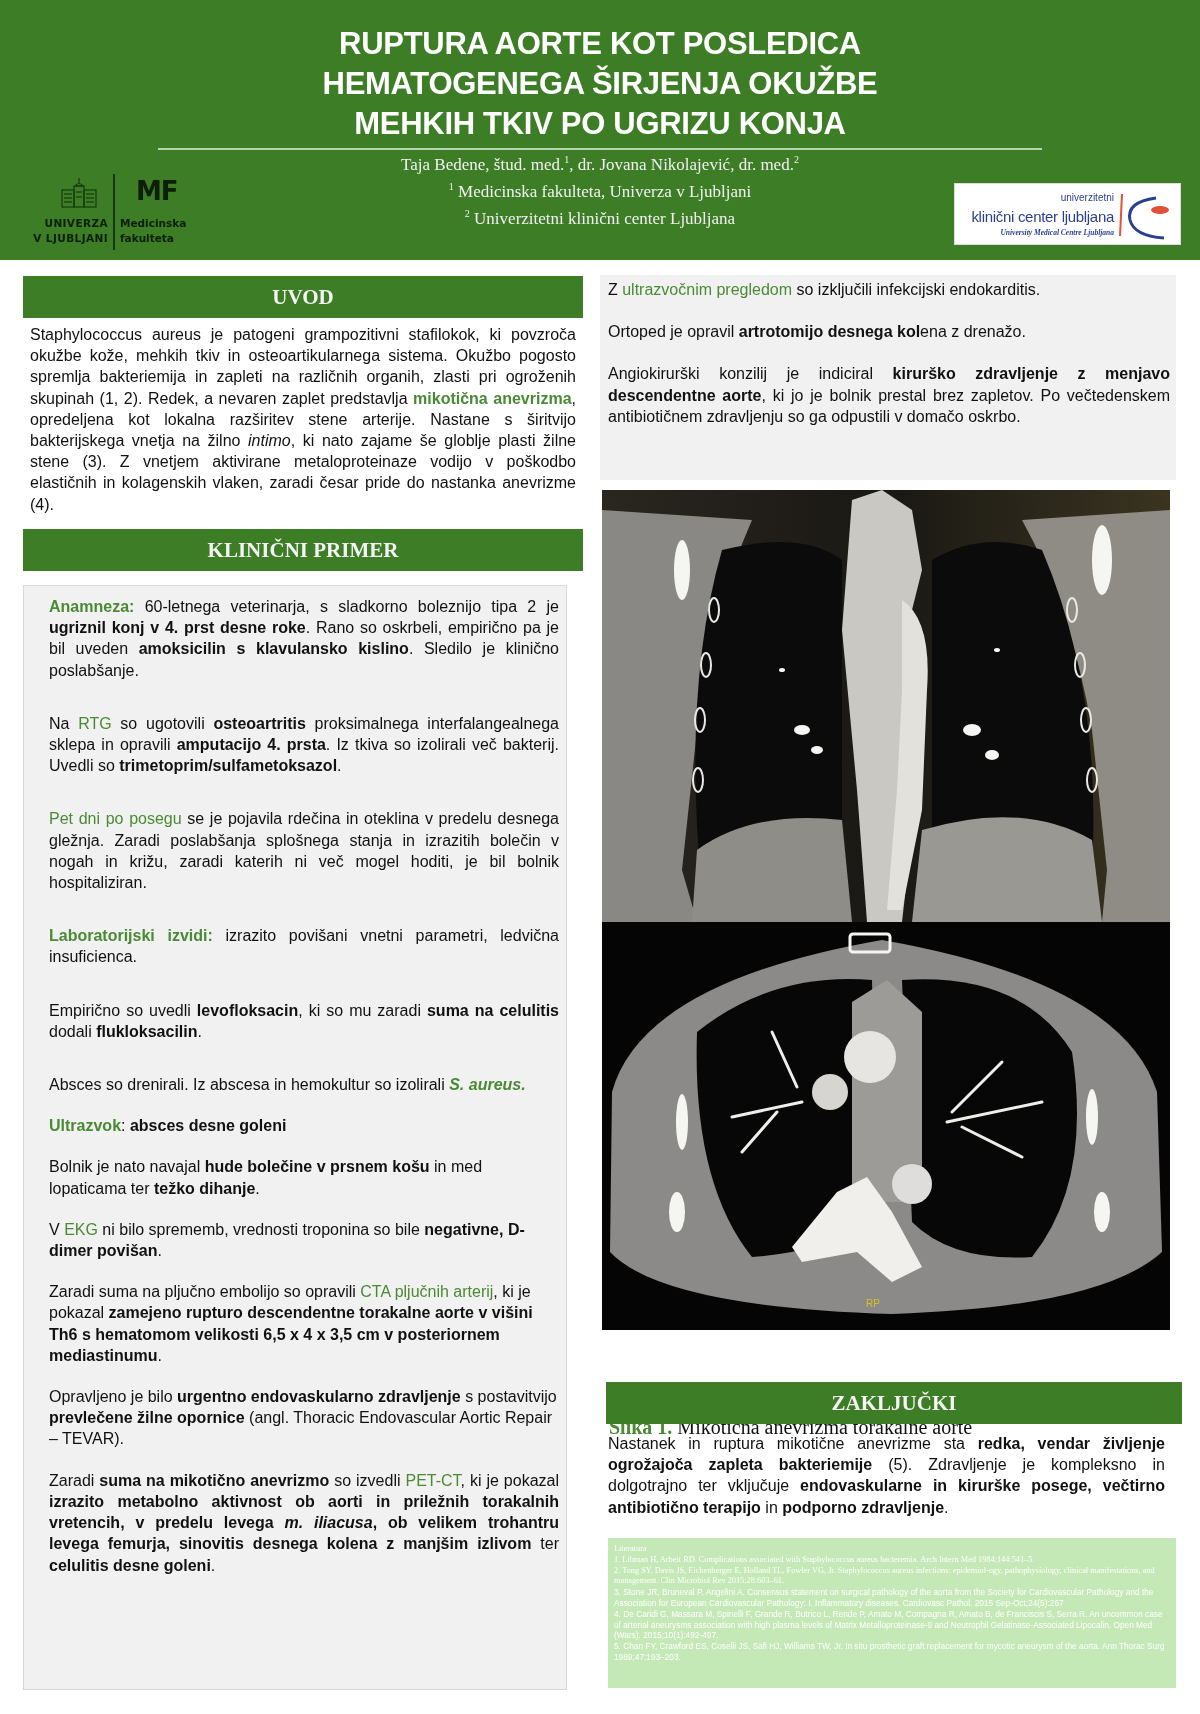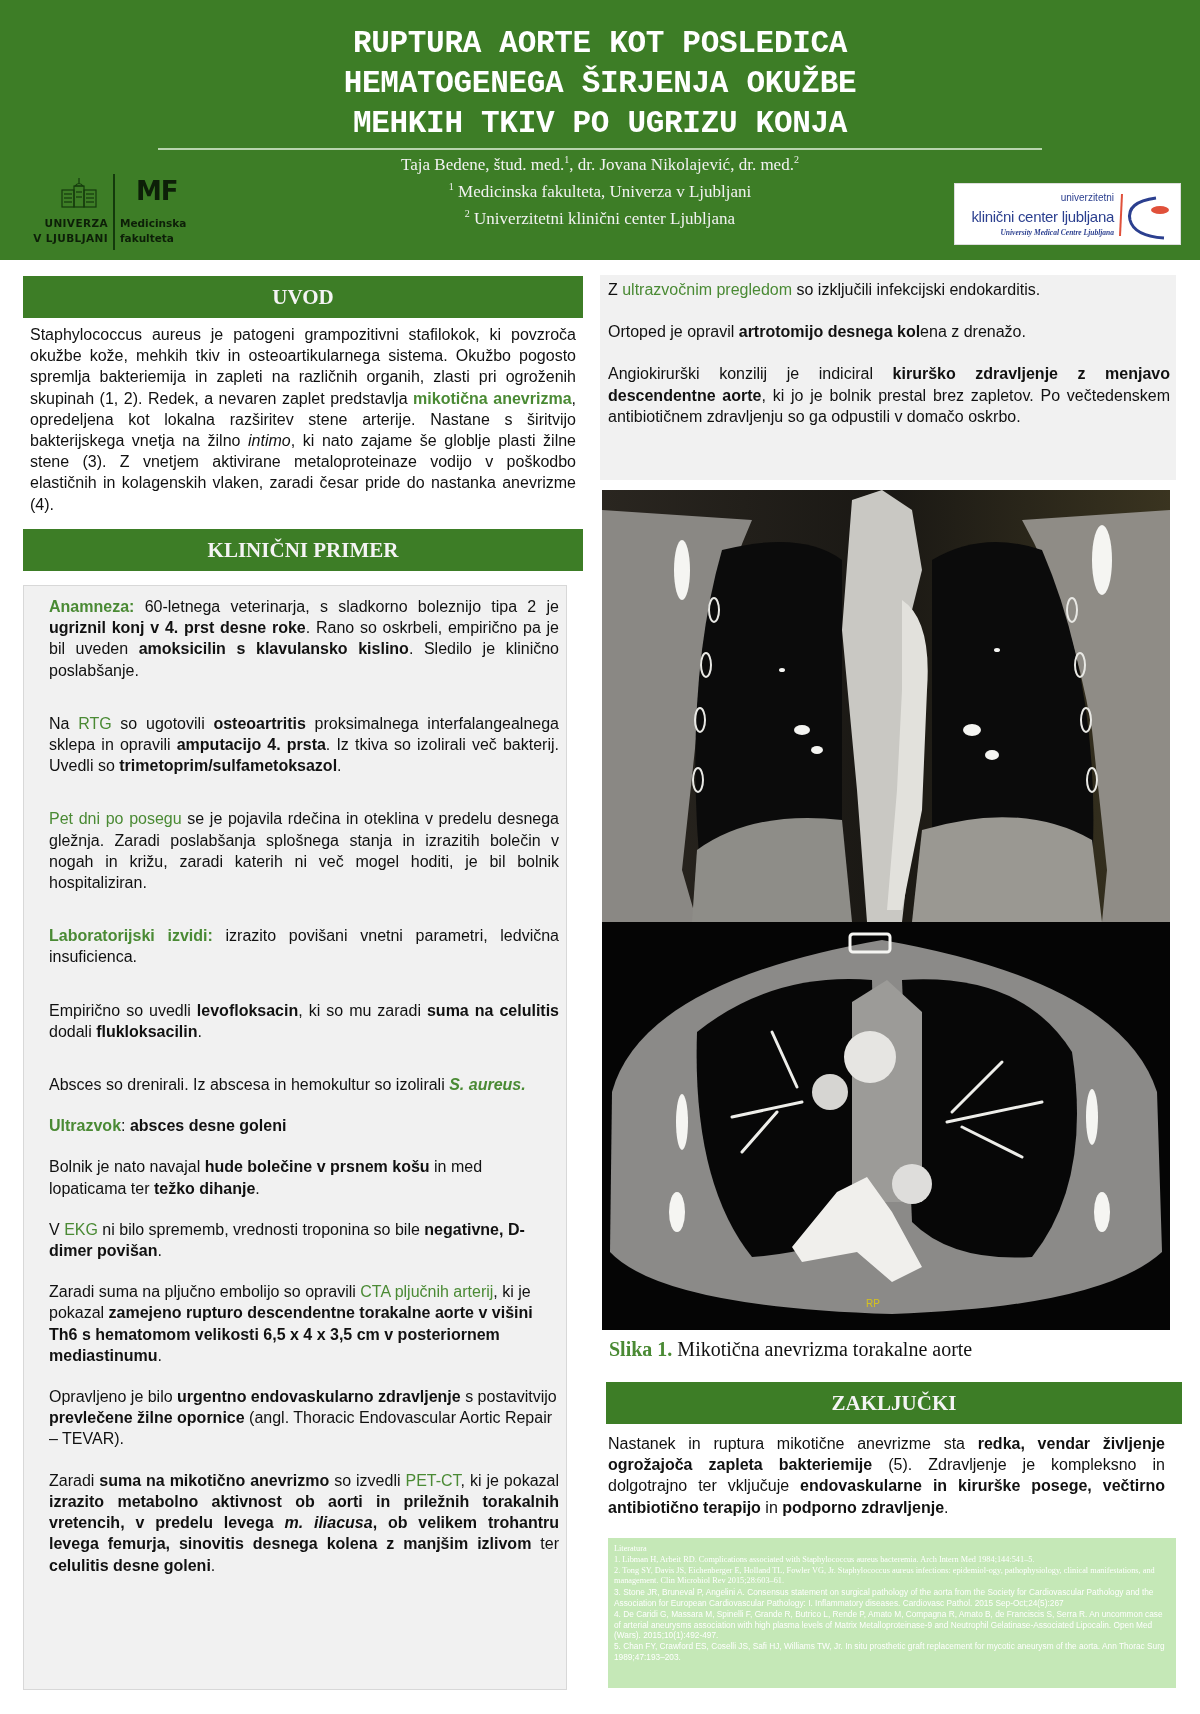--- a/index.html
+++ b/index.html
@@ -1,21 +1,21 @@
 <!DOCTYPE html>
 <html><head>
 <meta charset="utf-8">
 <style>
   * { box-sizing: border-box; margin: 0; padding: 0; }
   html, body { width: 1200px; height: 1714px; background: #ffffff; overflow: hidden; }
   body { font-family: "Liberation Sans", sans-serif; color: #111; position: relative; }
 
   .header { position: absolute; left: 0; top: 0; width: 1200px; height: 260px; background: #3d7d26; }
   .title { position: absolute; left: 150px; top: 24px; width: 900px; text-align: center; color: #fff;
-           font-family: Liberation Mono, monospace; font-weight: bold; font-size: 31px; line-height: 40px; letter-spacing: -0.3px; }
+           font-family: Liberation Sans, sans-serif; font-weight: bold; font-size: 31px; line-height: 40px; letter-spacing: -0.3px; }
   .title-rule { position: absolute; left: 158px; top: 148px; width: 884px; height: 2px; background: #b8d4ae; }
   .authors { position: absolute; left: 300px; top: 149px; width: 600px; text-align: center; color: #f2f2f2;
              font-family: "Liberation Serif", serif; font-size: 17px; line-height: 22.5px; }
   .authors sup { font-size: 10px; }
 
   .ul-logo { position: absolute; left: 18px; top: 172px; width: 160px; height: 80px; }
   .ul-building { position: absolute; left: 42px; top: 6px; width: 38px; height: 30px; }
   .ul-divider { position: absolute; left: 95px; top: 2px; width: 2px; height: 76px; background: #143a0c; }
   .ul-mf { position: absolute; left: 118px; top: 4px; font-family: "DejaVu Sans", sans-serif; font-weight: bold; font-size: 26px; color: #0d1f08; letter-spacing: -1px; }
   .ul-univ { position: absolute; left: 0; top: 44px; width: 90px; text-align: right; font-family: "DejaVu Sans", sans-serif; font-weight: bold; font-size: 10.5px; line-height: 15px; color: #0d1f08; letter-spacing: 0.4px; }
@@ -44,21 +44,21 @@
   .case-inner p.small-gap { margin-bottom: 20px; }
 
   .right-box { position: absolute; left: 600px; top: 275px; width: 576px; height: 205px; background: #f1f1f1; }
   .right-inner { position: absolute; left: 8px; top: 4px; width: 562px; }
   .right-inner p { margin-bottom: 21px; }
 
   .ct-img { position: absolute; overflow: hidden; background: #070707; }
   .ct1 { left: 602px; top: 490px; width: 568px; height: 432px; }
   .ct2 { left: 602px; top: 922px; width: 568px; height: 408px; }
 
-  .caption { position: absolute; left: 609px; top: 1338px; font-family: "Liberation Serif", serif; font-size: 20px; color: #111; text-align: right; }
+  .caption { position: absolute; left: 609px; top: 1416px; font-family: "Liberation Serif", serif; font-size: 20px; color: #111; text-align: right; }
   .caption b { color: #4a8a34; }
 
   .concl-text { position: absolute; left: 608px; top: 1433px; width: 557px; }
 
   .lit-box { position: absolute; left: 608px; top: 1538px; width: 568px; height: 150px; background: #c5e8b7; padding: 6px 6px; }
   .lit-box p { font-family: "Liberation Sans", sans-serif; font-size: 8.3px; line-height: 10.8px; color: #ffffff; }
   .lit-box p.serif { font-family: "Liberation Serif", serif; }
 </style>
 </head>
 <body>

